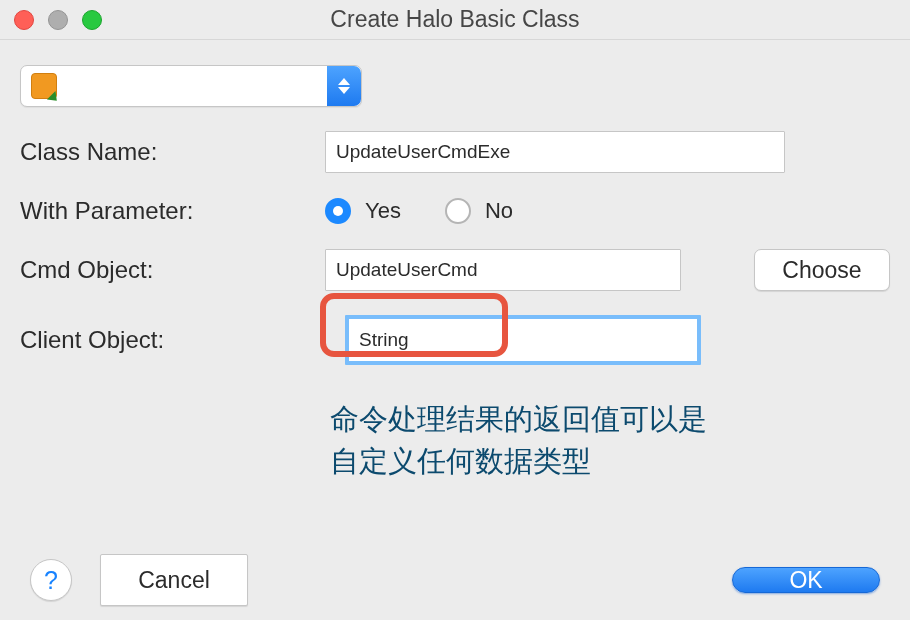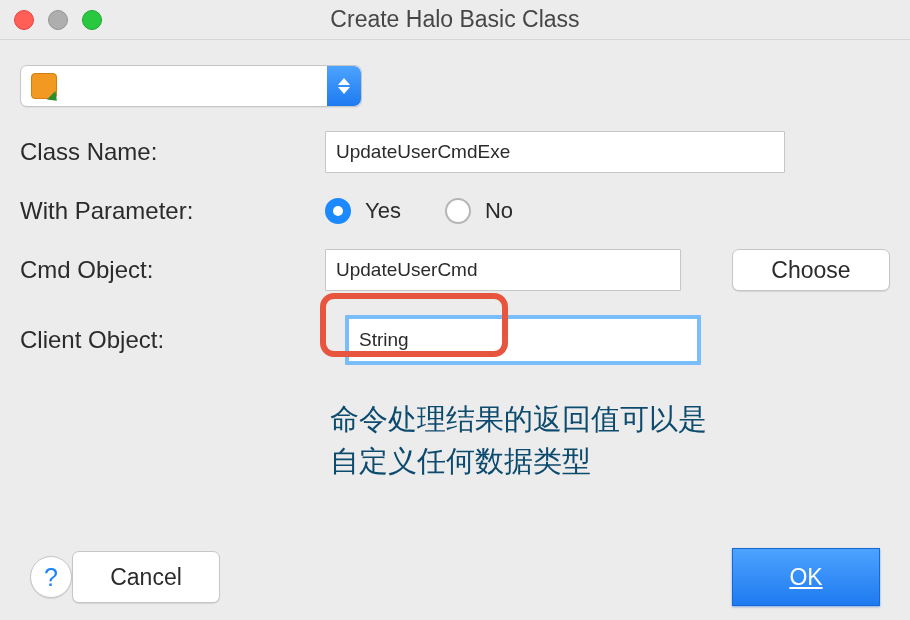--- a/index.html
+++ b/index.html
@@ -94,21 +94,21 @@
     .radio-wrap { display: flex; align-items: center; gap: 44px; }
     .radio-item { display: flex; align-items: center; gap: 14px; }
     .radio {
       width: 26px; height: 26px; border-radius: 50%;
       border: 2px solid #b5b5b5; background: #fff;
       display: flex; align-items: center; justify-content: center;
     }
     .radio.checked { background: #1c89ff; border-color: #1c89ff; }
     .radio.checked::after { content:""; width: 10px; height: 10px; background:#fff; border-radius:50%; }
     .choose-btn {
-      width: 158px; height: 42px;
+      width: 136px; height: 42px;
       background: #fff;
       border: 1px solid #c6c6c6;
       border-radius: 7px;
       box-shadow: 0 1px 1px rgba(0,0,0,0.1);
       display: flex; align-items: center; justify-content: center;
       font-size: 23px;
       margin-left: auto;
       text-align: center;
     }
     .highlight-box {
@@ -135,35 +135,36 @@
       border-radius: 50%;
       border: 1px solid #c6c6c6;
       background: #fff;
       box-shadow: 0 1px 1px rgba(0,0,0,0.1);
       display: flex; align-items: center; justify-content: center;
       font-size: 25px;
       color: #1883ff;
     }
     .cancel-btn {
       width: 148px; height: 52px;
+      margin-left: 28px;
       background: #fff; border: 1px solid #c6c6c6;
-      border-radius: 7px;
+      border-radius: 2px;
       box-shadow: 0 1px 1px rgba(0,0,0,0.1);
       display: flex; align-items: center; justify-content: center;
       font-size: 23px;
     }
     .ok-btn {
-      width: 148px; height: 58px;
+      width: 148px; height: 26px;
       margin-left: auto;
       background: linear-gradient(#4da3ff, #1e7af0);
       border: 1px solid #1668d6;
-      border-radius: 0;
+      border-radius: 15px;
       box-shadow: 0 1px 2px rgba(28,104,214,0.5);
       display: flex; align-items: center; justify-content: center;
-      font-size: 23px; color: #fff; text-decoration: underline;
+      font-size: 23px; color: #fff;
     }
   </style>
 </head>
 <body>
 
 <div class="titlebar">
   <div class="traffic-lights">
     <div class="tl close"></div>
     <div class="tl min"></div>
     <div class="tl max"></div>

